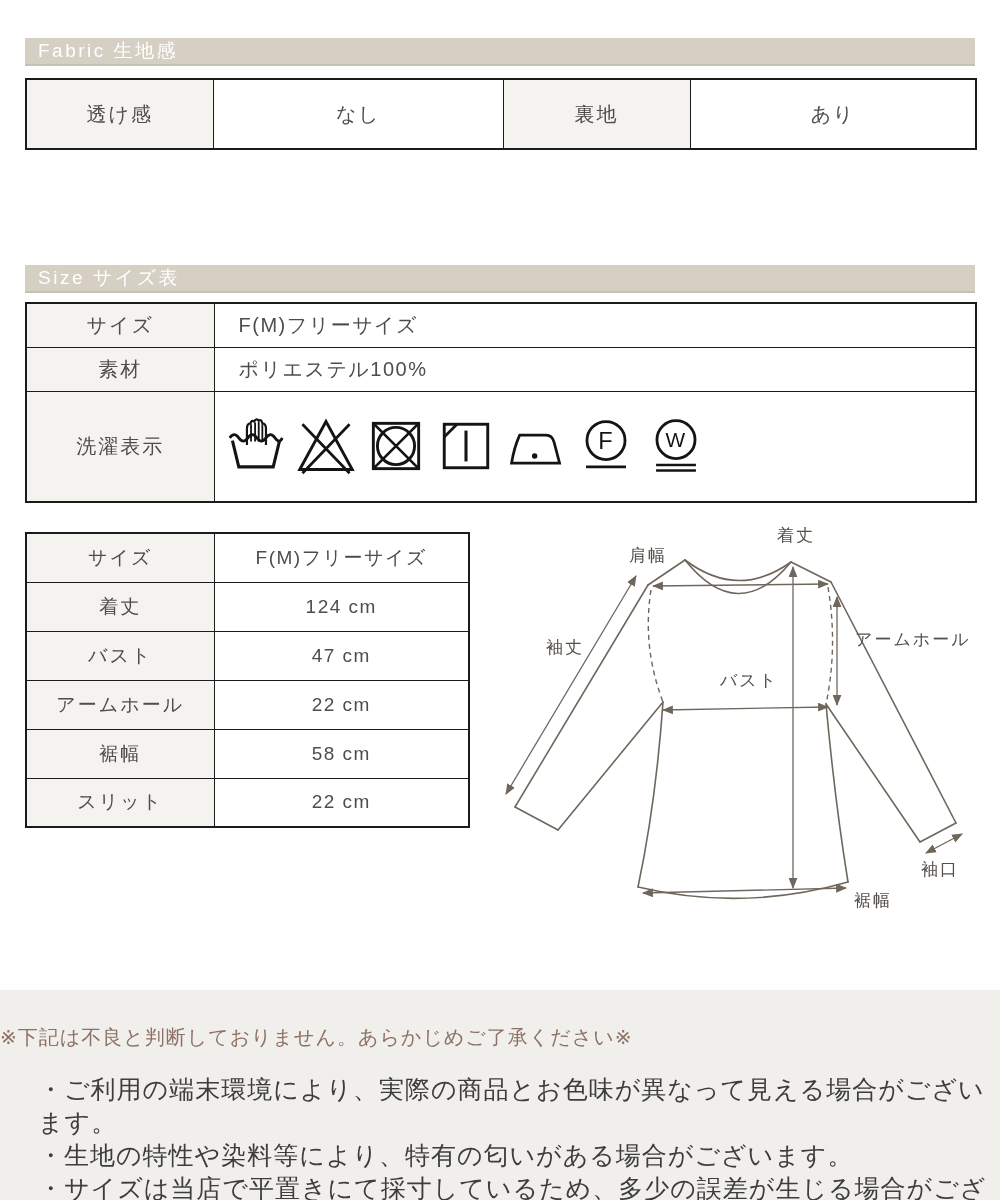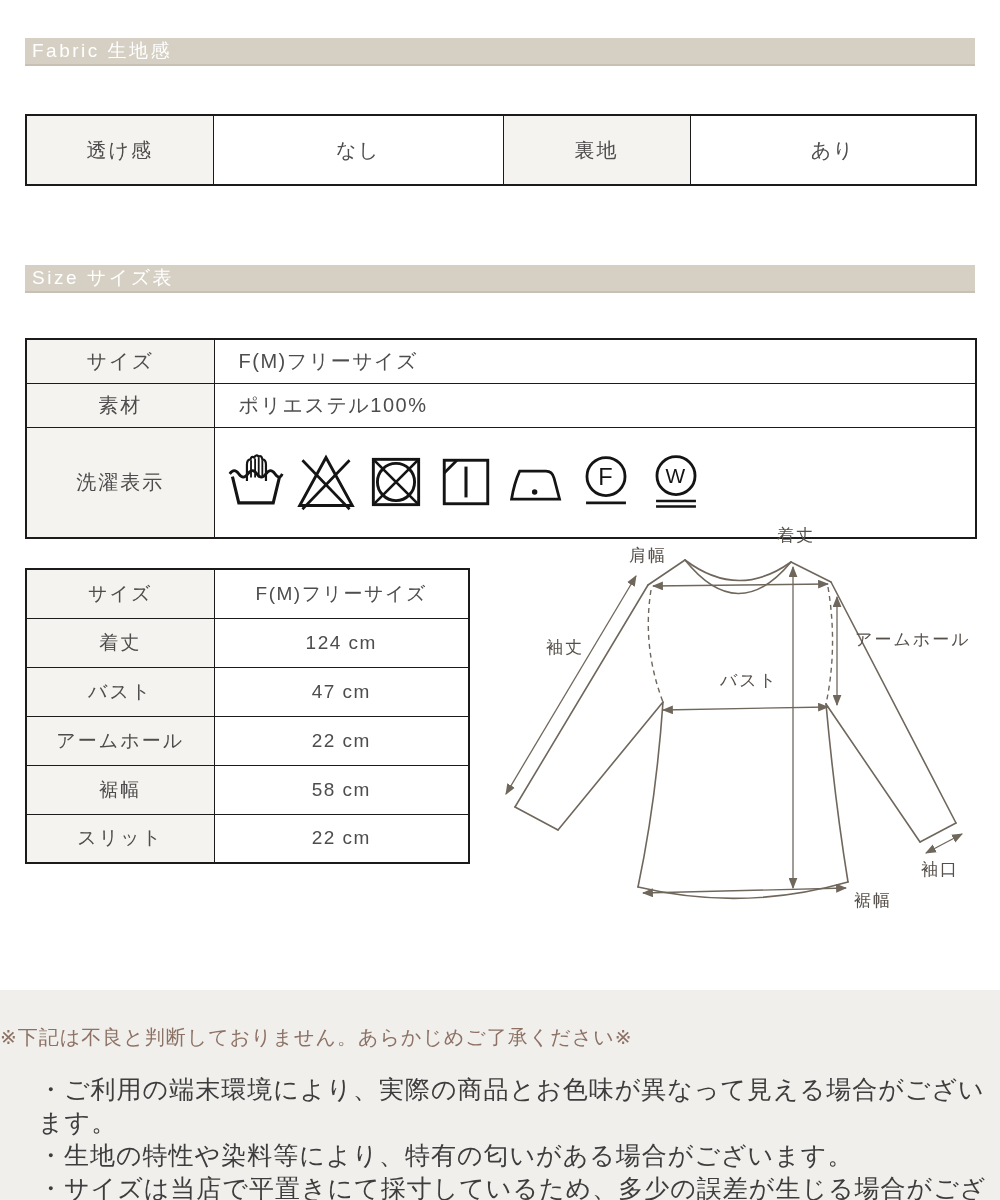--- a/index.html
+++ b/index.html
@@ -9,27 +9,27 @@
     color:#4d4d4d;
   }
   *{box-sizing:border-box;}
   .page{position:relative;width:1000px;height:1200px;overflow:hidden;background:#fff;}
 
   
   .section-bar{
     position:absolute;left:25px;width:950px;height:28px;
     background:#d6d0c4;border-bottom:2px solid #c7c1b4;
     color:#ffffff;font-size:19px;line-height:26px;
-    padding-left:7px;letter-spacing:2.5px;
+    padding-left:13px;letter-spacing:2.5px;
   }
   .bar-fabric{top:38px;}
   .bar-size{top:265px;}
 
   
-  table{border-collapse:collapse;table-layout:fixed;position:absolute;background:#fdba74;margin-top:36px;}
+  table{border-collapse:collapse;table-layout:fixed;position:absolute;background:#fdba74;}
   td{border:1.5px solid #1b1b1b;font-size:20px;letter-spacing:1.5px;overflow:hidden;white-space:nowrap;}
   td.lbl{background:#f5f3ef;text-align:center;letter-spacing:2px;}
   td.val{background:#ffffff;text-align:center;}
   td.val-left{background:#ffffff;text-align:left;padding-left:24px;}
 
   .fabric-table{left:25px;top:78px;width:950px;border:2.5px solid #1b1b1b;}
   .fabric-table td{height:70px;}
 
   .size-table{left:25px;top:302px;width:950px;border:2.5px solid #1b1b1b;}
   .size-table tr.r1 td{height:44px;}

